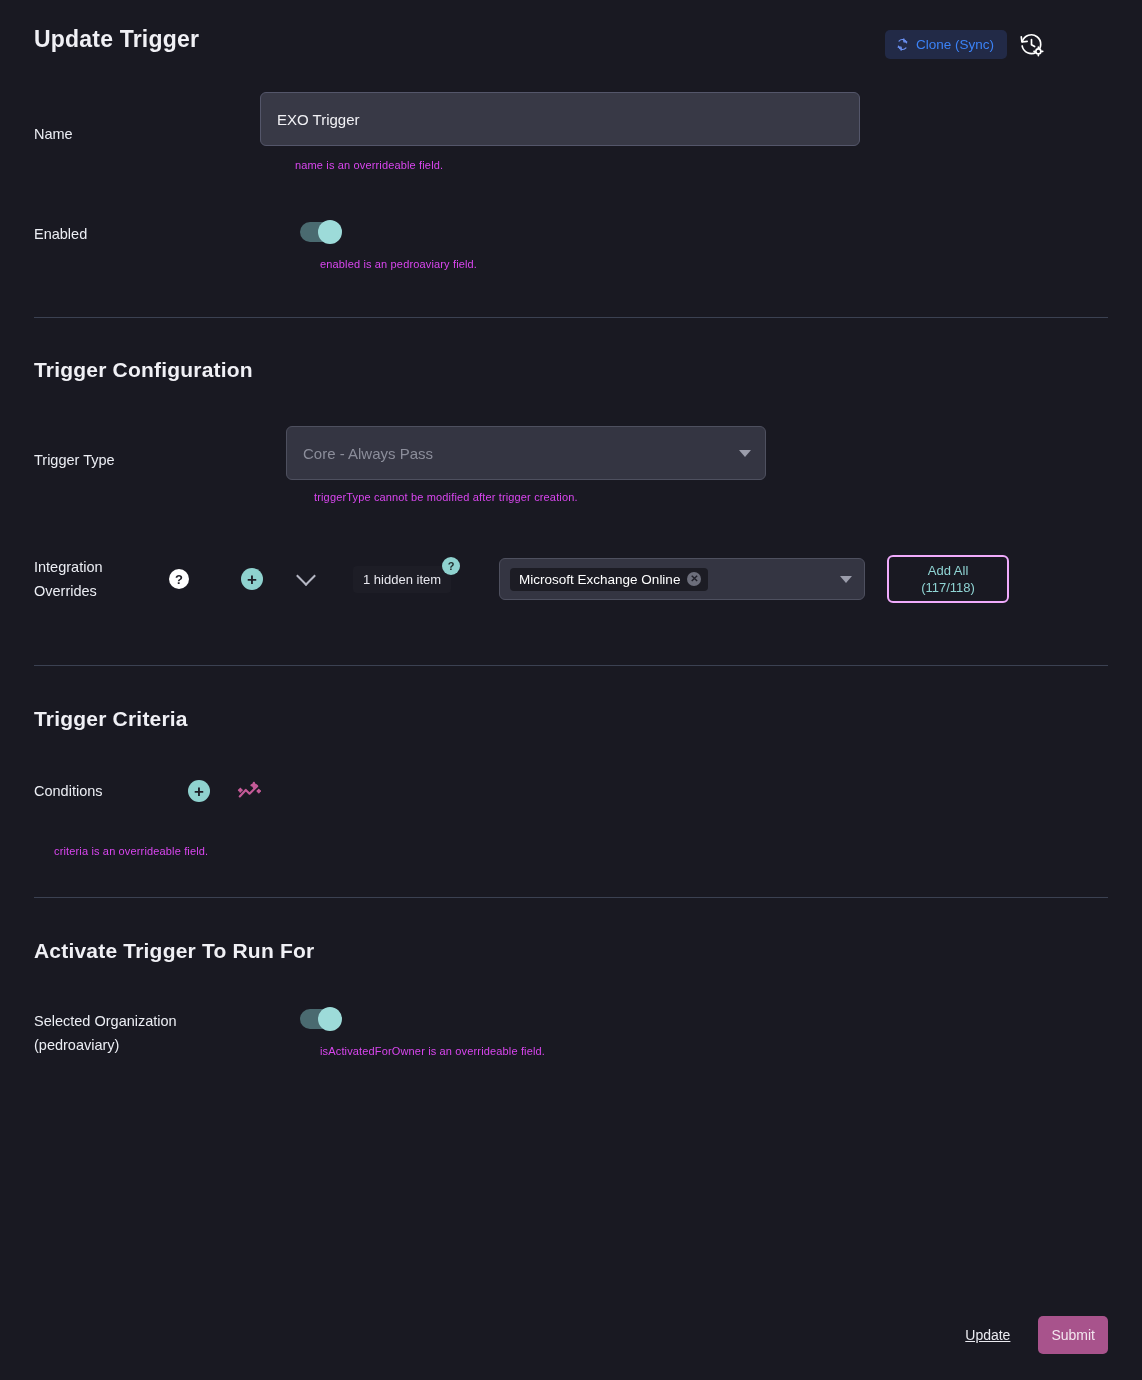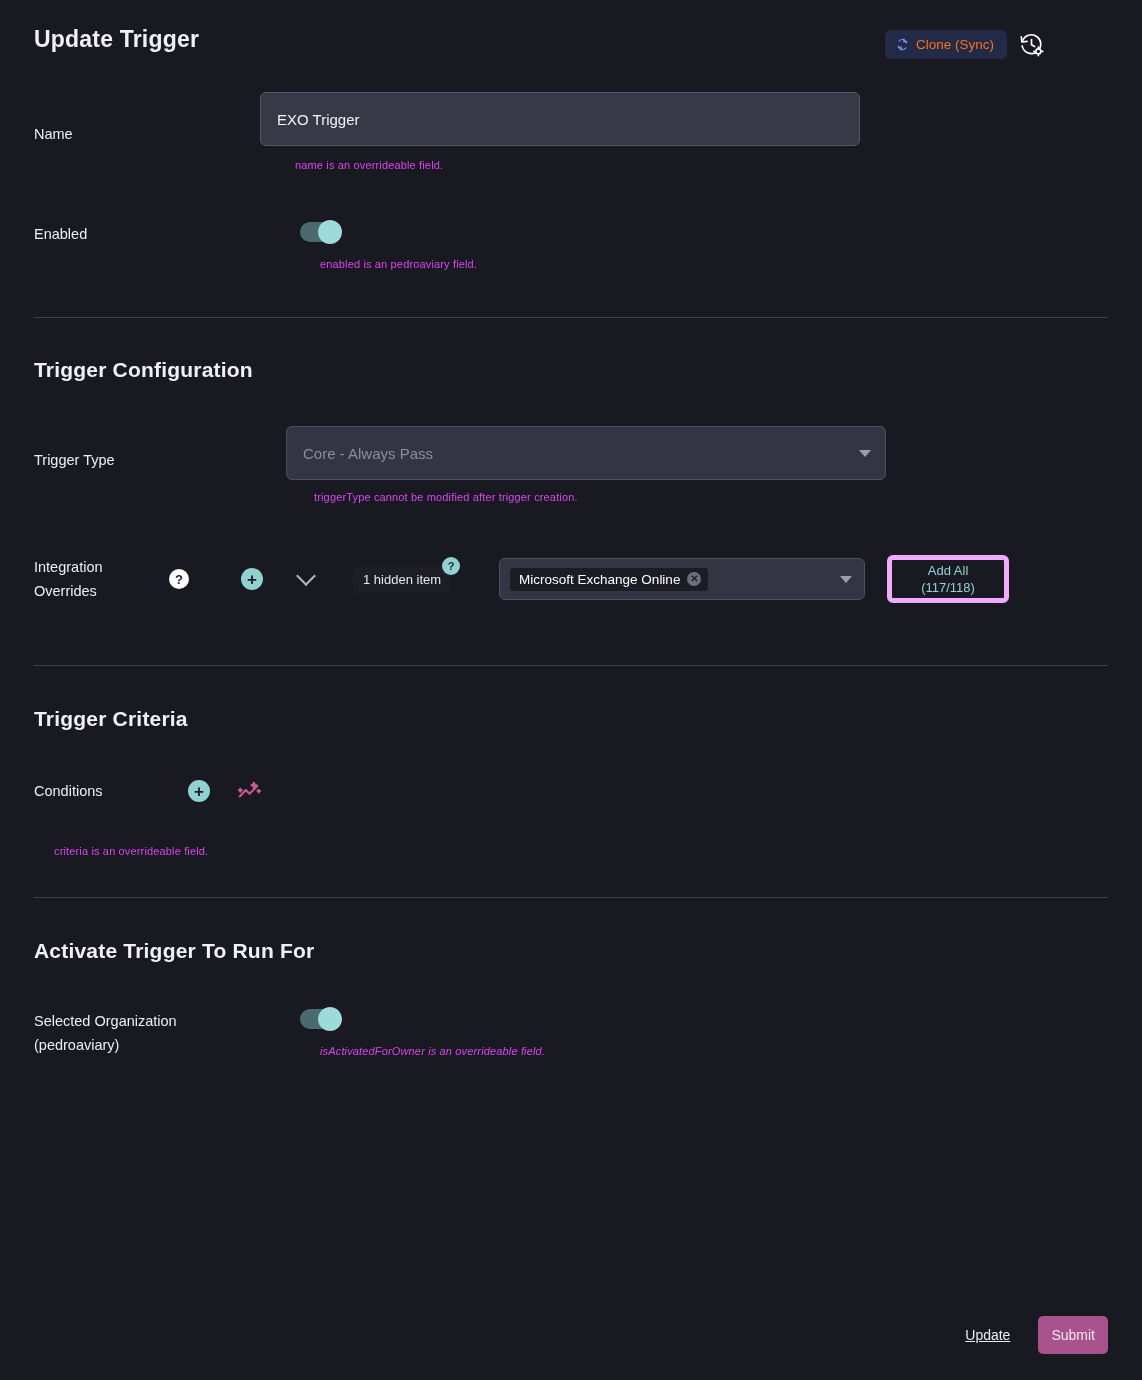--- a/index.html
+++ b/index.html
@@ -35,21 +35,21 @@
     display: flex;
     align-items: center;
     gap: 10px;
     margin-top: 4px;
   }
   .clone-btn {
     display: inline-flex;
     align-items: center;
     gap: 7px;
     background: #222a47;
-    color: #f97316;
+    color: #3b82f6;
     border: none;
     border-radius: 5px;
     font-size: 13.5px;
     font-family: "Liberation Sans", sans-serif;
     padding: 7px 13px 7px 11px;
     cursor: pointer;
     white-space: nowrap;
   }
   .icon-btn {
     background: transparent;
@@ -138,21 +138,21 @@
 
   .section-title {
     font-size: 21px;
     font-weight: 700;
     color: #f0f0f5;
     letter-spacing: .2px;
   }
 
   
   .select-box {
-    width: 600px;
+    width: 480px;
     height: 54px;
     background: #343542;
     border: 1px solid #4e505f;
     border-radius: 6px;
     display: flex;
     align-items: center;
     padding: 0 14px 0 16px;
     position: relative;
   }
   .select-box.disabled .select-value { color: #8b8d9a; }
@@ -267,21 +267,21 @@
     display: inline-flex;
     align-items: center;
     justify-content: center;
     cursor: pointer;
     font-weight: 700;
   }
   .ms-spacer { flex: 1; }
   .addall-btn {
     width: 122px;
     height: 48px;
-    border: 5px solid #f0abfc;
+    border: 2px solid #f0abfc;
     border-radius: 6px;
     background: transparent;
     color: #8fd4d4;
     font-size: 13px;
     font-family: "Liberation Sans", sans-serif;
     line-height: 17px;
     cursor: pointer;
     display: flex;
     flex-direction: column;
     align-items: center;
@@ -289,21 +289,21 @@
   }
 
   
   .conditions-row { margin-top: 47px; align-items: center; }
   .cond-controls { display: flex; align-items: center; gap: 26px; padding-left: 34px; }
   .ai-icon { cursor: pointer; display: inline-flex; }
 
   
   .act-row { display: flex; align-items: flex-start; }
   .act-row .row-label { width: 226px; flex: 0 0 226px; font-size: 14.5px; line-height: 24px; }
-  .act-row .row-body { padding-left: 40px; font-style: italic; }
+  .act-row .row-body { padding-left: 40px; }
 
   
   .footer {
     position: absolute;
     right: 34px;
     bottom: 26px;
     display: flex;
     align-items: center;
     gap: 28px;
   }

